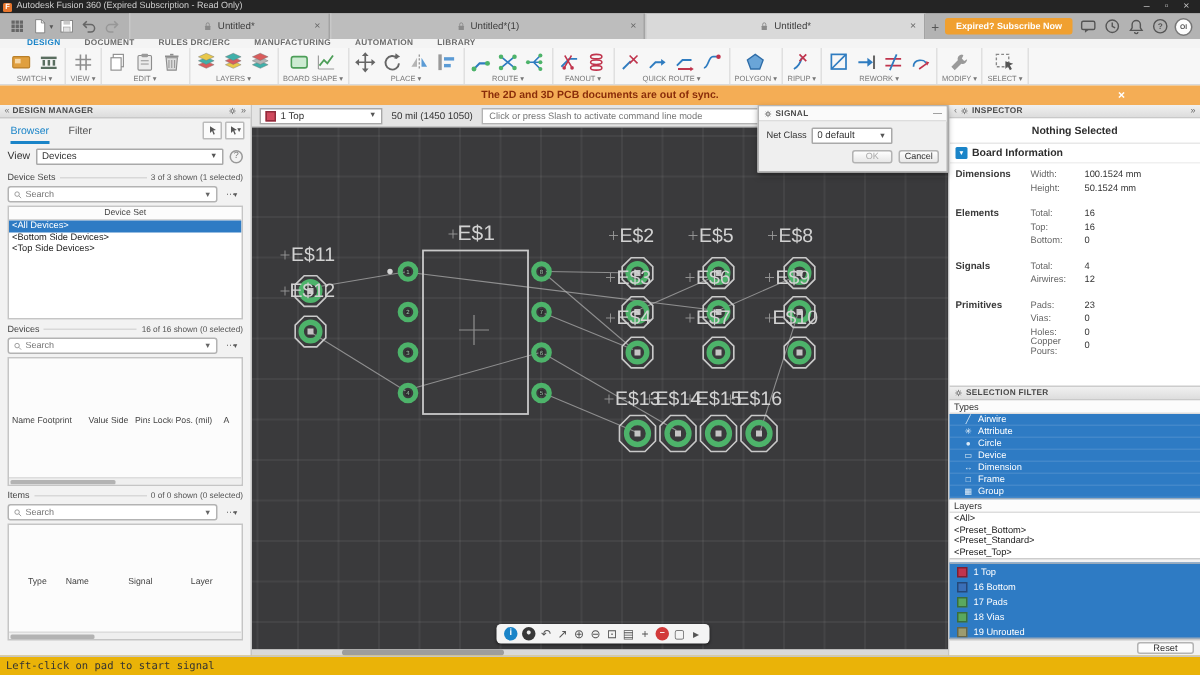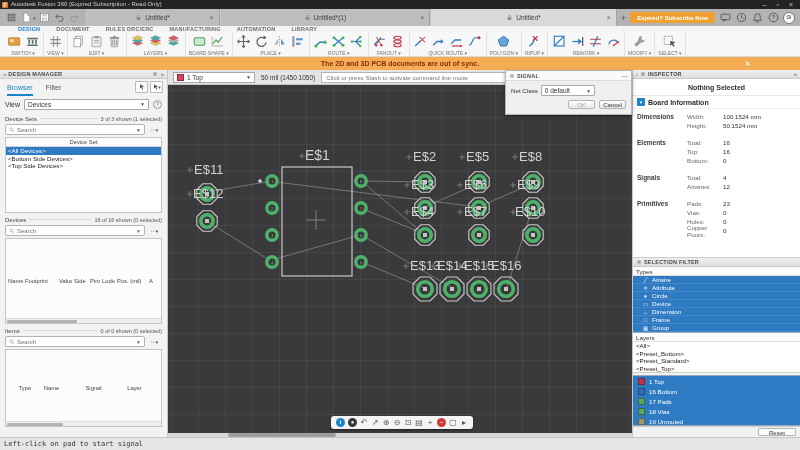--- a/index.html
+++ b/index.html
@@ -149,21 +149,21 @@
   .sf-ticon{width:7px;text-align:center;font-size:5.5px;color:#dcebf7}
   #presets-list{background:#fff;border-bottom:1px solid #ccc}
   .preset-row{height:7.5px;line-height:7.5px;font-size:6.2px;color:#222;padding-left:3px;white-space:nowrap}
   #layers-list{height:51px;background:#2e7bc4;overflow:hidden;margin-top:2px;border-top:1px solid #9ab;border-bottom:1px solid #9ab}
   .layer-row{height:10px;display:flex;align-items:center;gap:4px;padding-left:5px;font-size:6.2px;color:#fff}
   .lswatch{width:7px;height:7px;border:1px solid rgba(0,0,0,.35);flex:none}
   #sf-footer{height:11px;display:flex;align-items:center;background:#f2f2f2;border-top:1px solid #c9c9c9}
   #reset-btn{margin-left:auto;margin-right:4px;min-width:38px;height:8px;background:#fcfcfc;border:1px solid #b3b3b3;border-radius:2px;font-size:6.2px;display:flex;align-items:center;justify-content:center;color:#333}
 
   
-  #statusbar{left:0;top:437px;width:800px;height:13px;background:#e5e5e5;border-top:1px solid #c6c6c6;display:flex;align-items:center;padding-left:4px}
+  #statusbar{left:0;top:437px;width:800px;height:13px;background:#eab308;border-top:1px solid #c6c6c6;display:flex;align-items:center;padding-left:4px}
   #status-text{font-family:"DejaVu Sans Mono","Liberation Mono",monospace;font-size:7px;color:#333}
 </style>
 </head>
 <body>
 
 <div id="titlebar" class="abs">
   <span id="app-logo">F</span>
   <span id="app-title">Autodesk Fusion 360 (Expired Subscription - Read Only)</span>
   <div id="win-controls">
     <span>–</span>

